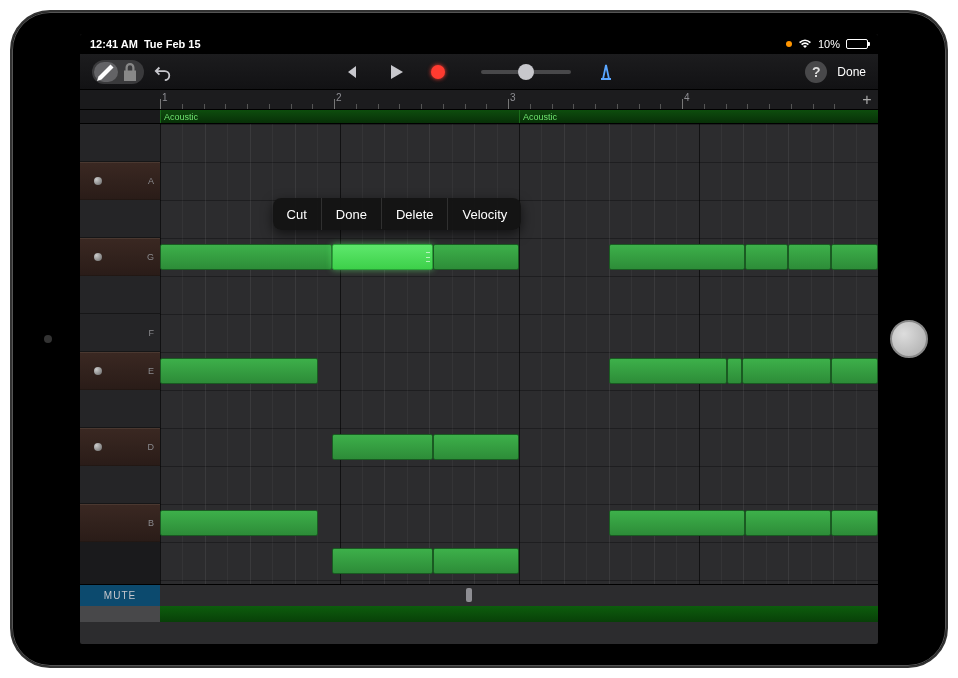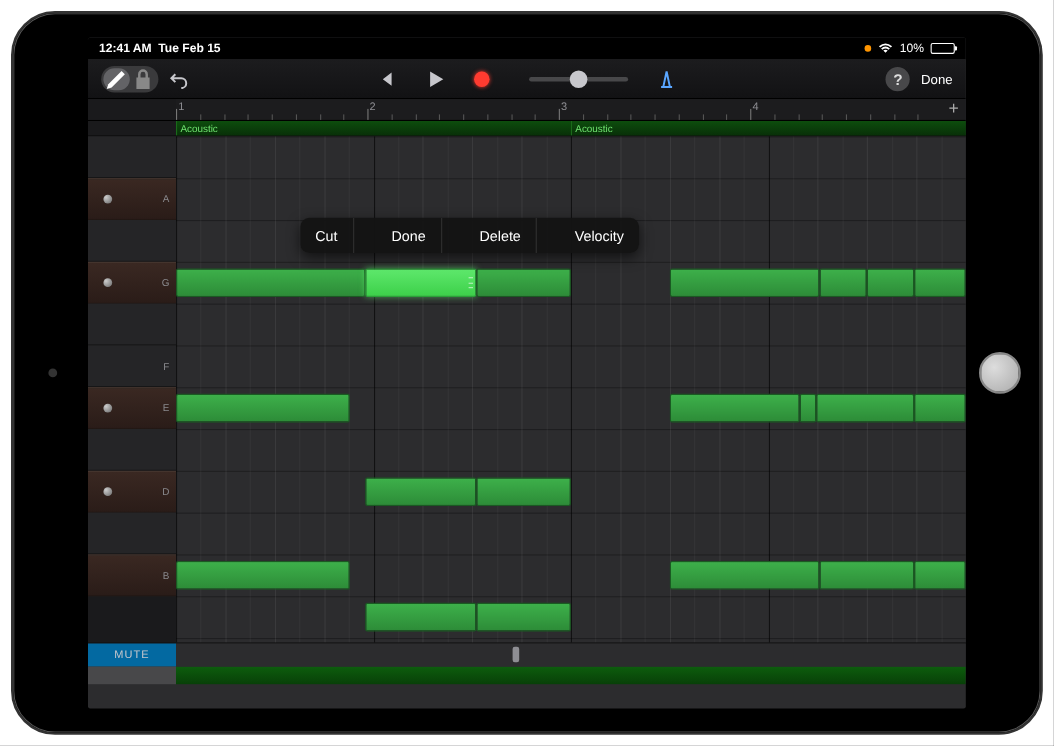--- a/index.html
+++ b/index.html
@@ -185,21 +185,20 @@
 
   
   .context-menu {
     position:absolute;
     background: rgba(20,20,20,0.96);
     border-radius:8px;
     display:flex;
     height:32px;
     box-shadow: 0 4px 12px rgba(0,0,0,0.6);
     overflow:hidden;
-    gap:20px;
   }
   .context-menu .citem {
     color:#fff; font-size:13px; padding:0 14px;
     display:flex; align-items:center;
     border-right:1px solid rgba(255,255,255,0.12);
     cursor:pointer;
   }
   .context-menu .citem:last-child { border-right:none;}
   .cm-arrow {
     position:absolute; bottom:-6px; left:108px;
@@ -209,21 +208,21 @@
     border-top:7px solid rgba(20,20,20,0.96);
   }
 
   
   .mute-row {
     height: 22px;
     display:flex;
     border-top:1px solid #000;
   }
   .mute-btn {
-    width:80px; background:#0369a1;
+    width:80px; background:#0c4a6e;
     color:#c7c7cc; font-size:10px; letter-spacing:1px;
     display:flex; align-items:center; justify-content:center;
   }
   .mute-track { flex:1; background:#2c2c2e; position:relative;}
   .playhead-marker {
     position:absolute; top:3px; width:6px; height:14px;
     background:#8e8e93; border-radius:2px;
     transform:translateX(-50%);
   }
   .bottom-strip {

